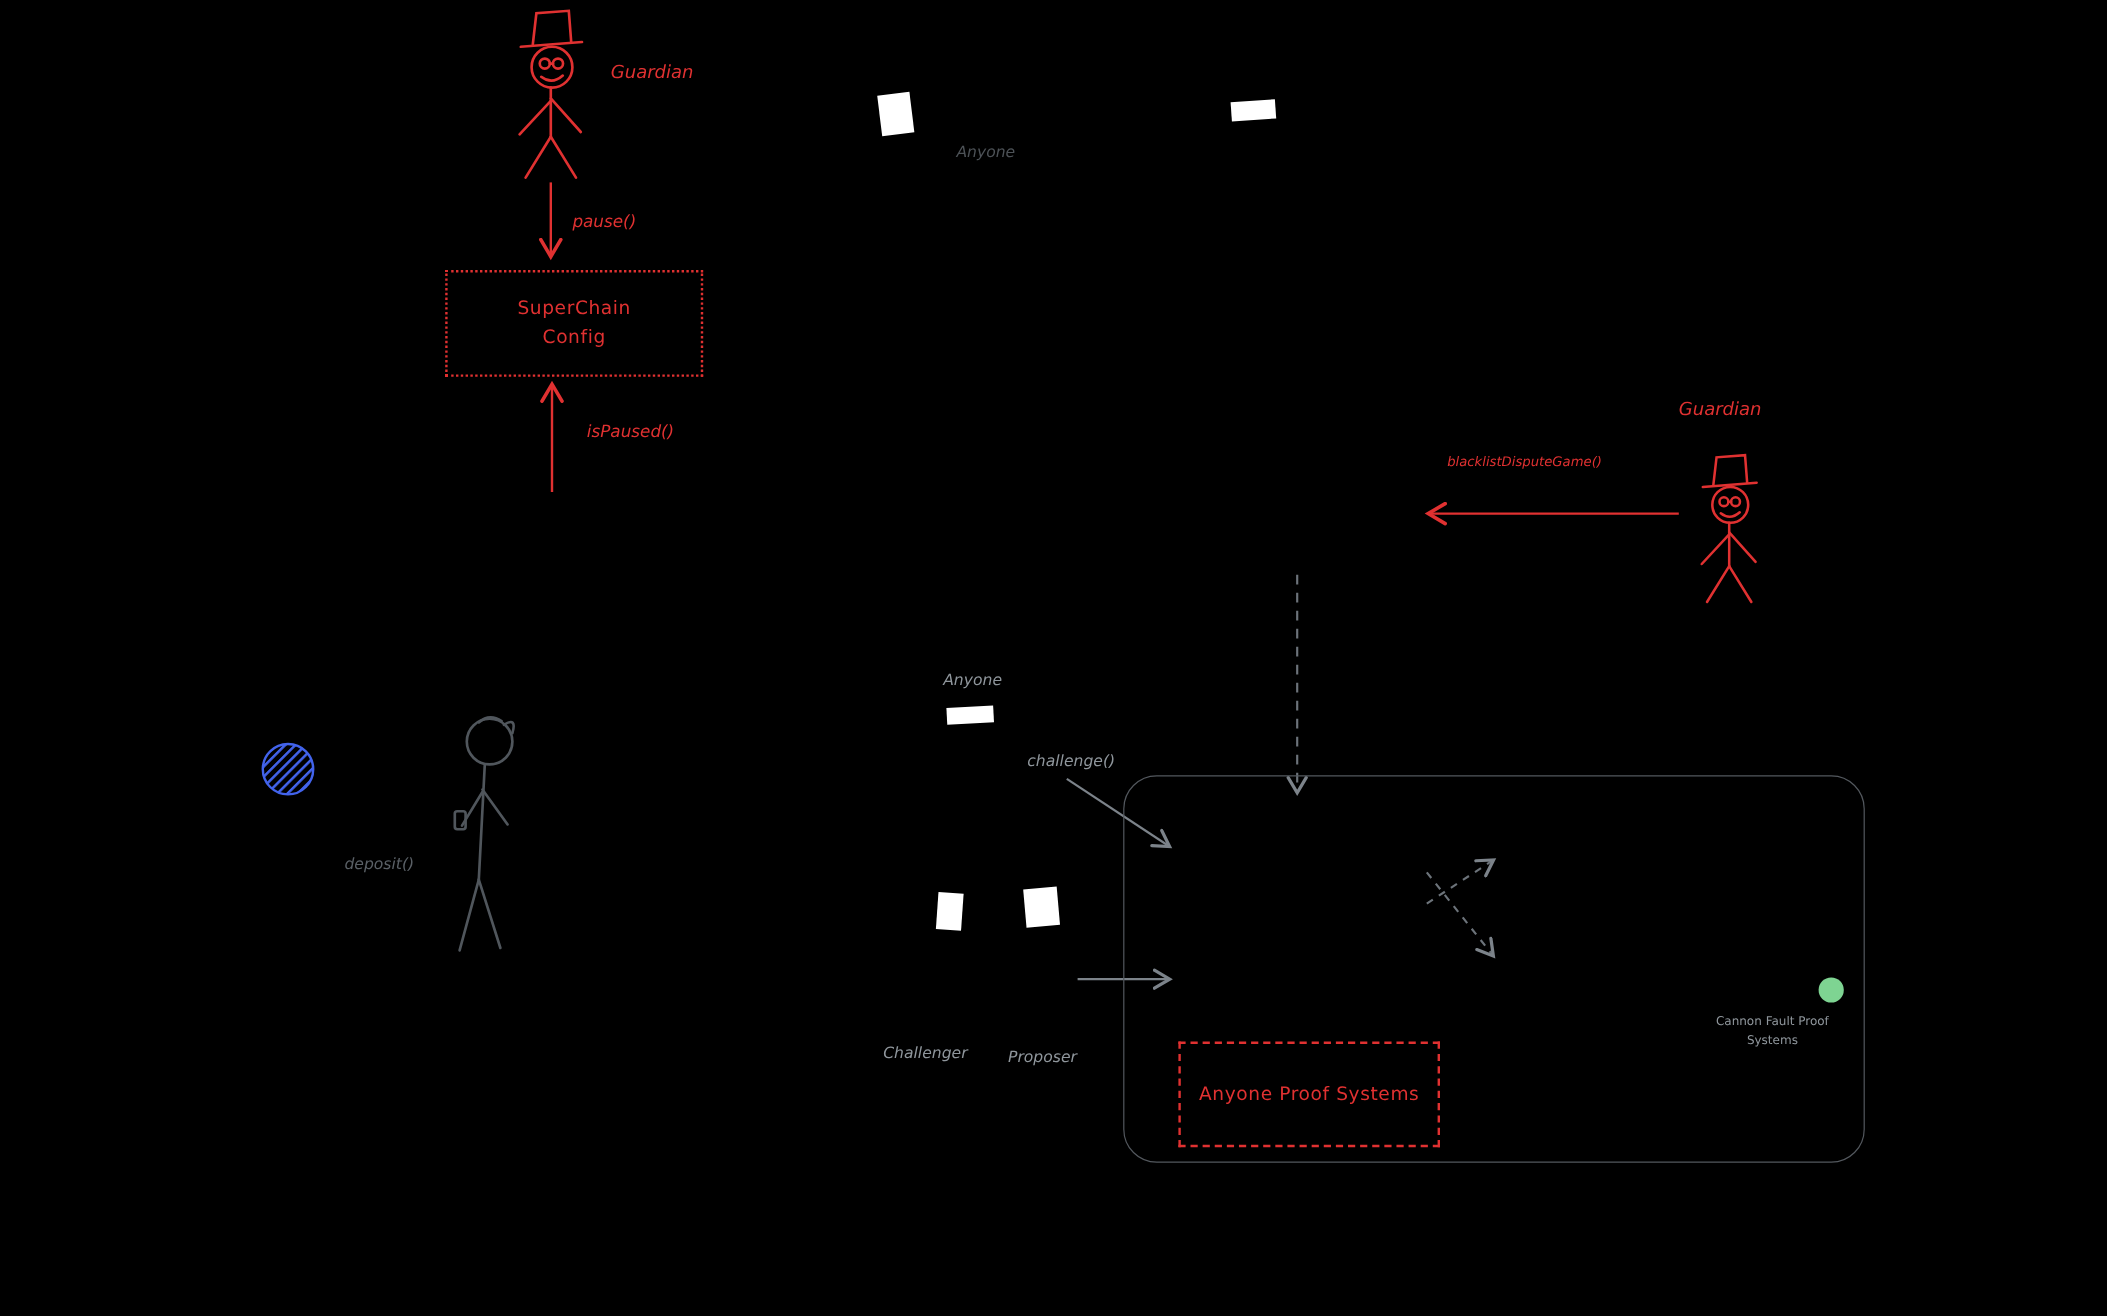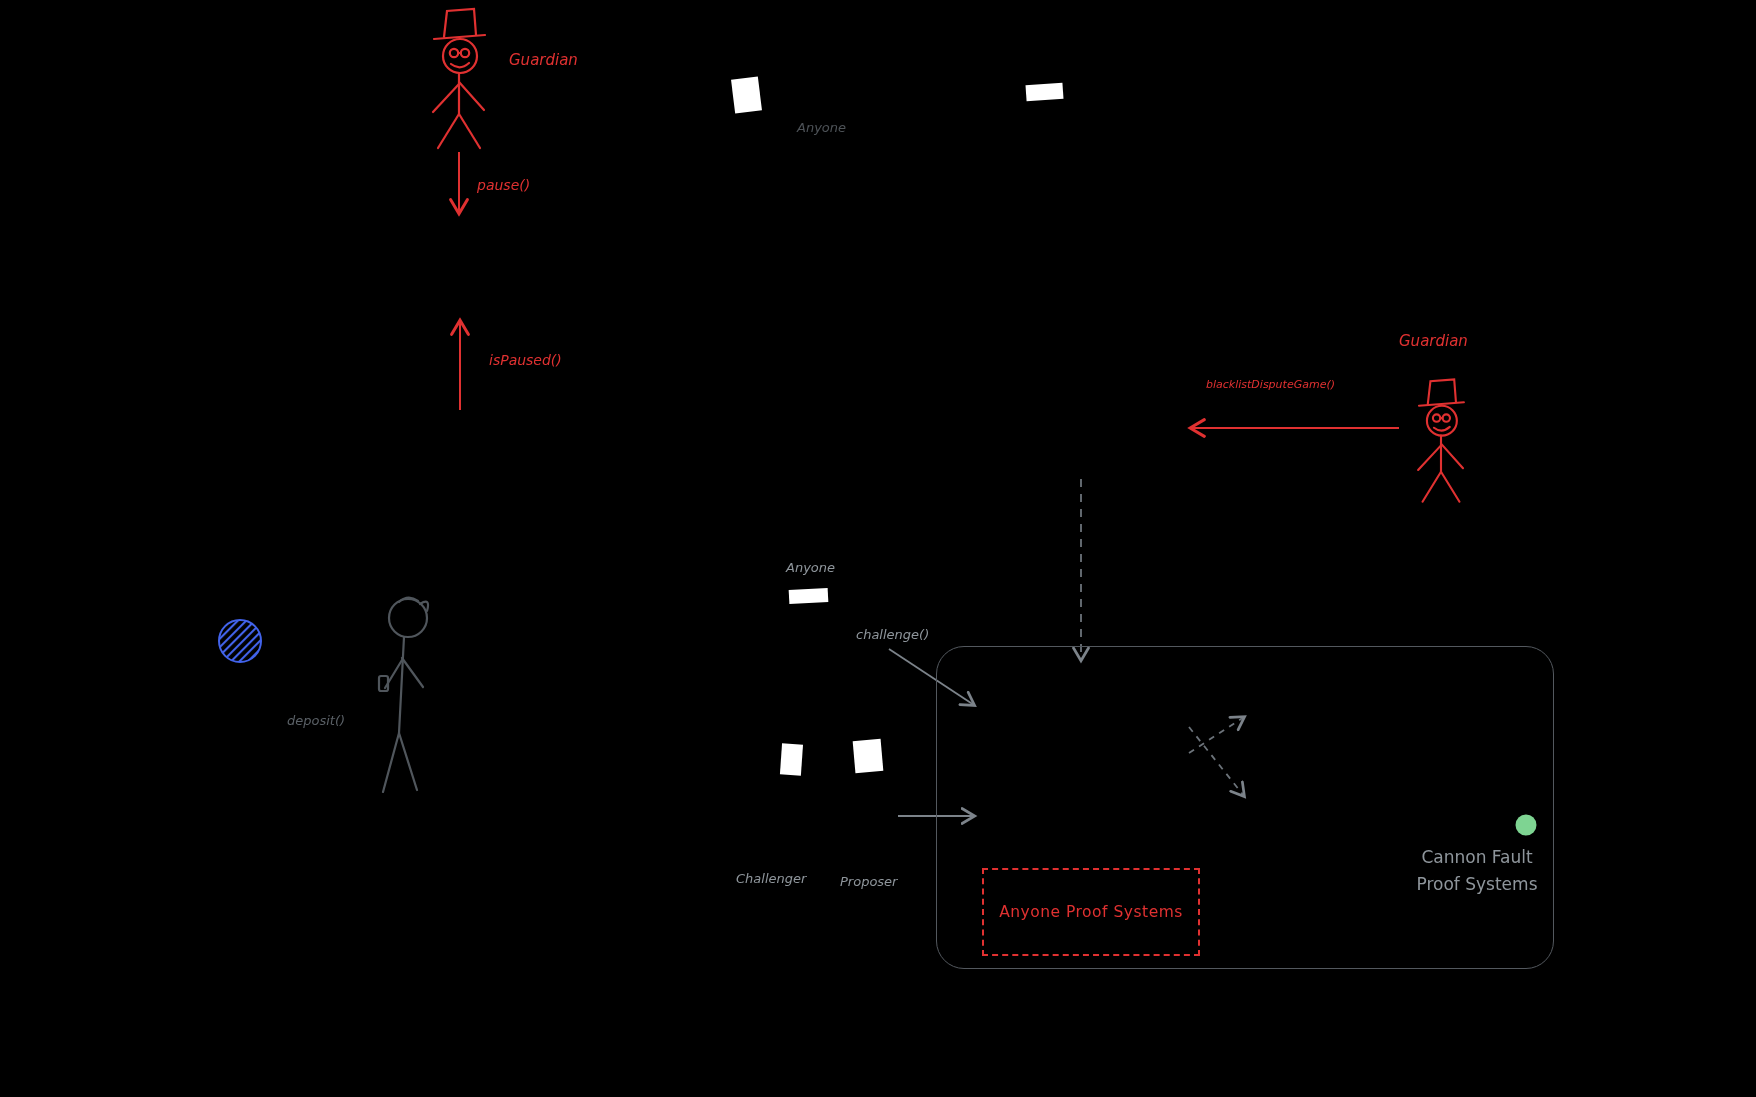--- a/index.html
+++ b/index.html
@@ -26,21 +26,21 @@
     position:absolute; left:936px; top:646px; width:616px; height:321px;
     border:1.5px solid #53585e; border-radius:28px;
   }
   .ops-box {
     position:absolute; left:982px; top:868px; width:214px; height:84px;
     border:2px dashed #e03131; display:flex; align-items:center; justify-content:center;
     color:#e03131; font-size:15.5px; letter-spacing:.5px;
   }
   .cannon-label {
     position:absolute; left:1416px; top:844px; width:122px;
-    color:#8f969c; font-size:17px; line-height:1.6; text-align:center;
+    color:#8f969c; font-size:10px; line-height:1.6; text-align:center;
   }
 </style>
 </head>
 <body>
 
 <div class="canvas">
 
   <svg class="layer" width="1756" height="1097" viewBox="0 0 1756 1097">
     <defs>
       <marker id="arr-red" viewBox="0 0 12 12" refX="9" refY="6" markerWidth="10" markerHeight="10" orient="auto-start-reverse">
@@ -112,20 +112,23 @@
 
     <line x1="1081" y1="479" x2="1081" y2="660" stroke="#6c737a" stroke-width="1.8" stroke-dasharray="8 7" marker-end="url(#arr-gray)"></line>
     <line x1="889" y1="649" x2="974" y2="705" stroke="#7c838a" stroke-width="1.8" marker-end="url(#arr-gray)"></line>
     <line x1="898" y1="816" x2="974" y2="816" stroke="#7c838a" stroke-width="1.8" marker-end="url(#arr-gray)"></line>
     <line x1="1189" y1="753" x2="1244" y2="717" stroke="#6c737a" stroke-width="1.8" stroke-dasharray="6 6" marker-end="url(#arr-gray)"></line>
     <line x1="1189" y1="727" x2="1244" y2="796" stroke="#6c737a" stroke-width="1.8" stroke-dasharray="6 6" marker-end="url(#arr-gray)"></line>
   </svg>
 
   <div class="container-box"></div>
 
+  <div class="superchain-box">
+    <span class="inner">SuperChain Config</span>
+  </div>
 
   <div class="ops-box">
     <span>Anyone Proof Systems</span>
   </div>
 
   <div class="label red" style="left:509px; top:51px; font-size:15px;">Guardian</div>
 
   <div class="label red" style="left:477px; top:177px; font-size:14px;">pause()</div>
 
   <div class="label red" style="left:474px; top:352px; font-size:14px;margin-left:15px;">isPaused()</div>

